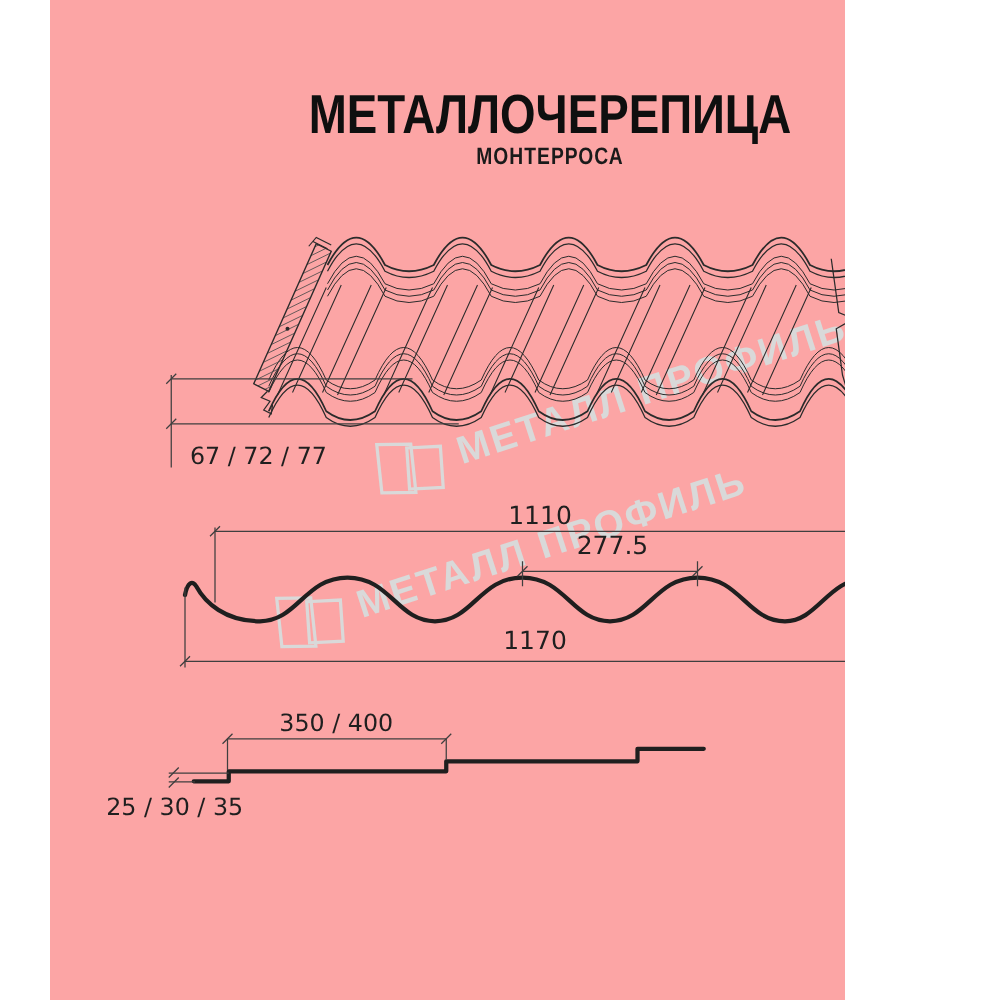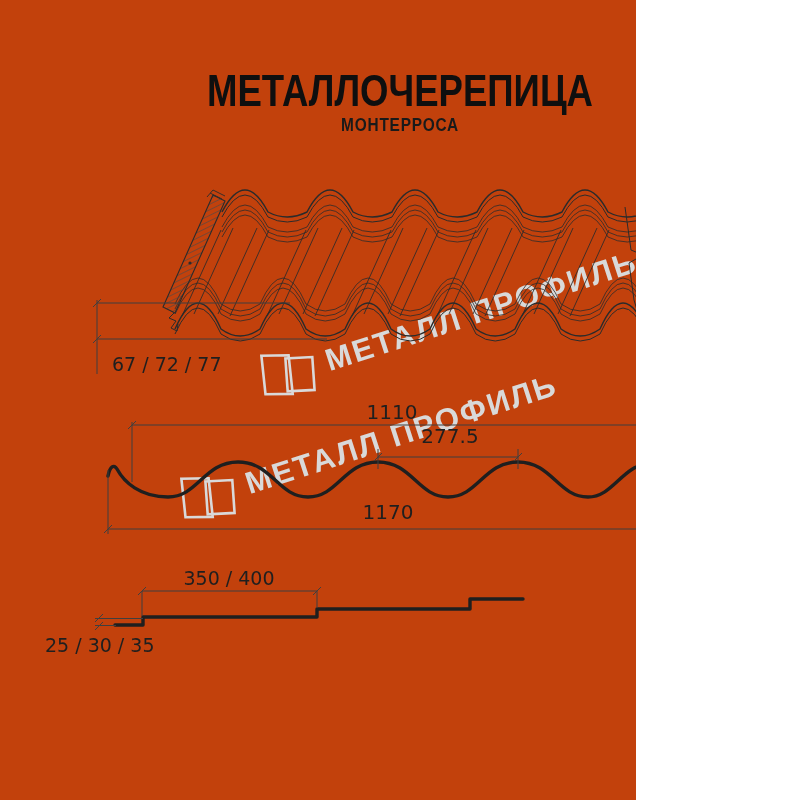--- a/index.html
+++ b/index.html
@@ -1,17 +1,17 @@
 <!DOCTYPE html>
 <html><head>
 <meta charset="utf-8">
 <style>
   html,body{margin:0;padding:0;background:#ffffff;}
-  .page{position:relative;width:636px;height:800px;background:#c2410c;overflow:hidden;
-        font-family:"Liberation Sans", sans-serif;}
+  .page{position:relative;width:636px;height:800px;background:#fca5a5;overflow:hidden;
+        font-family:"Liberation Sans", sans-serif;margin-left:40px;}
   svg{position:absolute;left:0;top:0;}
   svg text{font-family:"DejaVu Sans","Liberation Sans",sans-serif;fill:#1b1b1b;}
   .t-title{font-family:"Liberation Sans",sans-serif;font-weight:bold;font-size:44px;fill:#0f0f0f;}
   .t-sub{font-family:"Liberation Sans",sans-serif;font-weight:bold;font-size:19px;fill:#1a1a1a;letter-spacing:1px;}
   .dim{font-size:20px;fill:#1f1f1f;}
   .dim-s{font-size:19px;fill:#1f1f1f;}
   .wm{font-family:"Liberation Sans",sans-serif;font-weight:bold;font-size:31px;fill:#d9d9d9;letter-spacing:2px;}
   .thin{stroke:#3f3f3f;stroke-width:1;fill:none;}
   .edge{stroke:#2b2b2b;fill:none;}
   .thick{stroke:#1f1f1f;stroke-width:3.4;fill:none;stroke-linecap:round;stroke-linejoin:round;}

